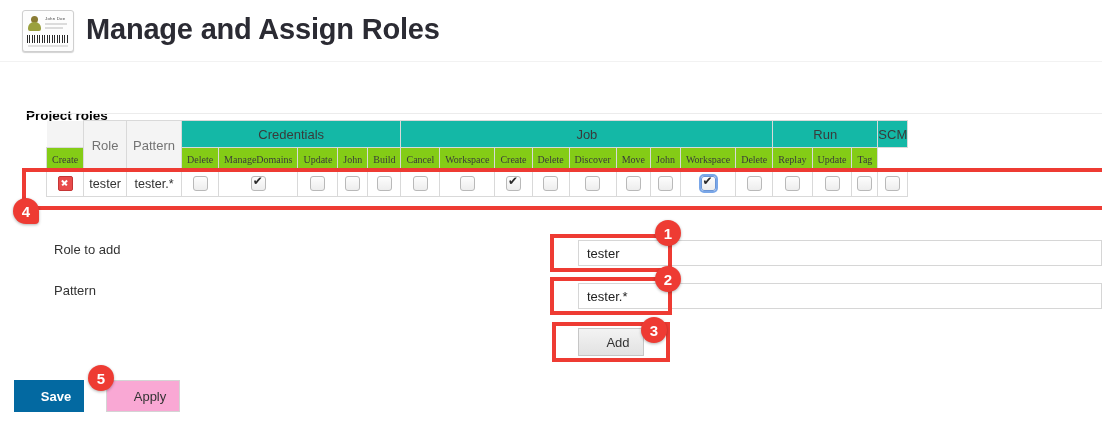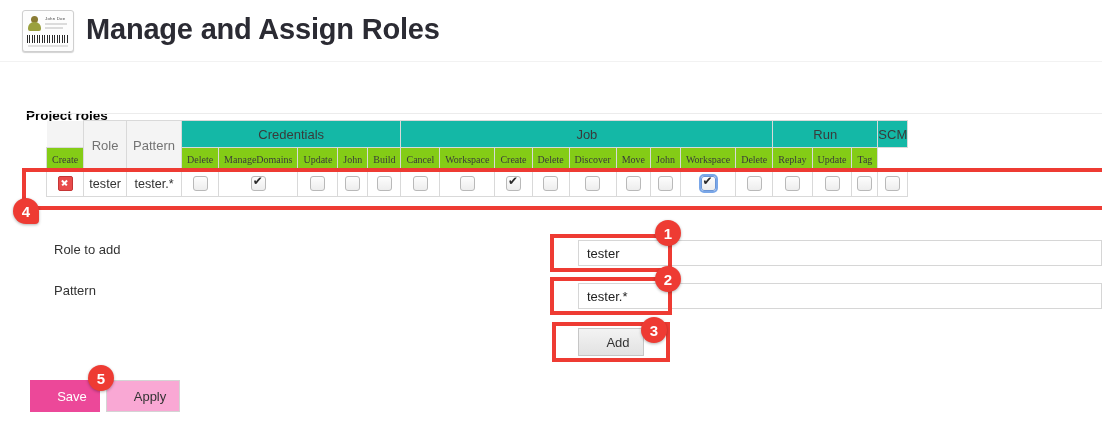--- a/index.html
+++ b/index.html
@@ -60,22 +60,22 @@
   .cb.checked:after{content:"\2714";position:absolute;left:1px;top:-3px;
     font-size:12px;color:#2a2a2a;line-height:14px;font-family:"DejaVu Sans",sans-serif;}
   .cb.focus{outline:2px solid #7aa7e8;outline-offset:0px;border-color:#6a95d6;}
   .form-label{position:absolute;font-size:13px;color:#333;text-align:right;}
   .txt-input{position:absolute;border:1px solid #d6d6d6;background:#fff;
     font-size:13px;color:#222;font-family:"Liberation Sans",sans-serif;
     padding:0 0 0 8px;box-sizing:border-box;height:26px;line-height:24px;}
   .btn{font-family:"Liberation Sans",sans-serif;font-size:13px;cursor:pointer;padding-left:20px;}
   .add-btn{position:absolute;left:578px;top:328px;width:66px;height:28px;
     background:linear-gradient(#f3f3f3,#e2e2e2);border:1px solid #c6c6c6;color:#333;}
-  .save-btn{position:absolute;left:30px;top:380px;width:70px;height:32px;
-    background:#ec4899;border:none;color:#fff;font-weight:normal;}
+  .save-btn{position:absolute;left:14px;top:380px;width:70px;height:32px;
+    background:#0369a1;border:none;color:#fff;font-weight:bold;}
   .apply-btn{position:absolute;left:106px;top:380px;width:74px;height:32px;
     background:#f9a8d4;border:1px solid #d4d4d4;color:#333;}
 
   
   .anno-box{position:absolute;border:4px solid #ee3b33;box-sizing:border-box;pointer-events:none;}
   .anno-num{position:absolute;width:26px;height:26px;border-radius:50%;
     background:#ee3b33;color:#fff;font-size:15px;font-weight:bold;
     display:flex;align-items:center;justify-content:center;
     font-family:"Liberation Sans",sans-serif;
     box-shadow:0 1px 3px rgba(0,0,0,.3);pointer-events:none;}

